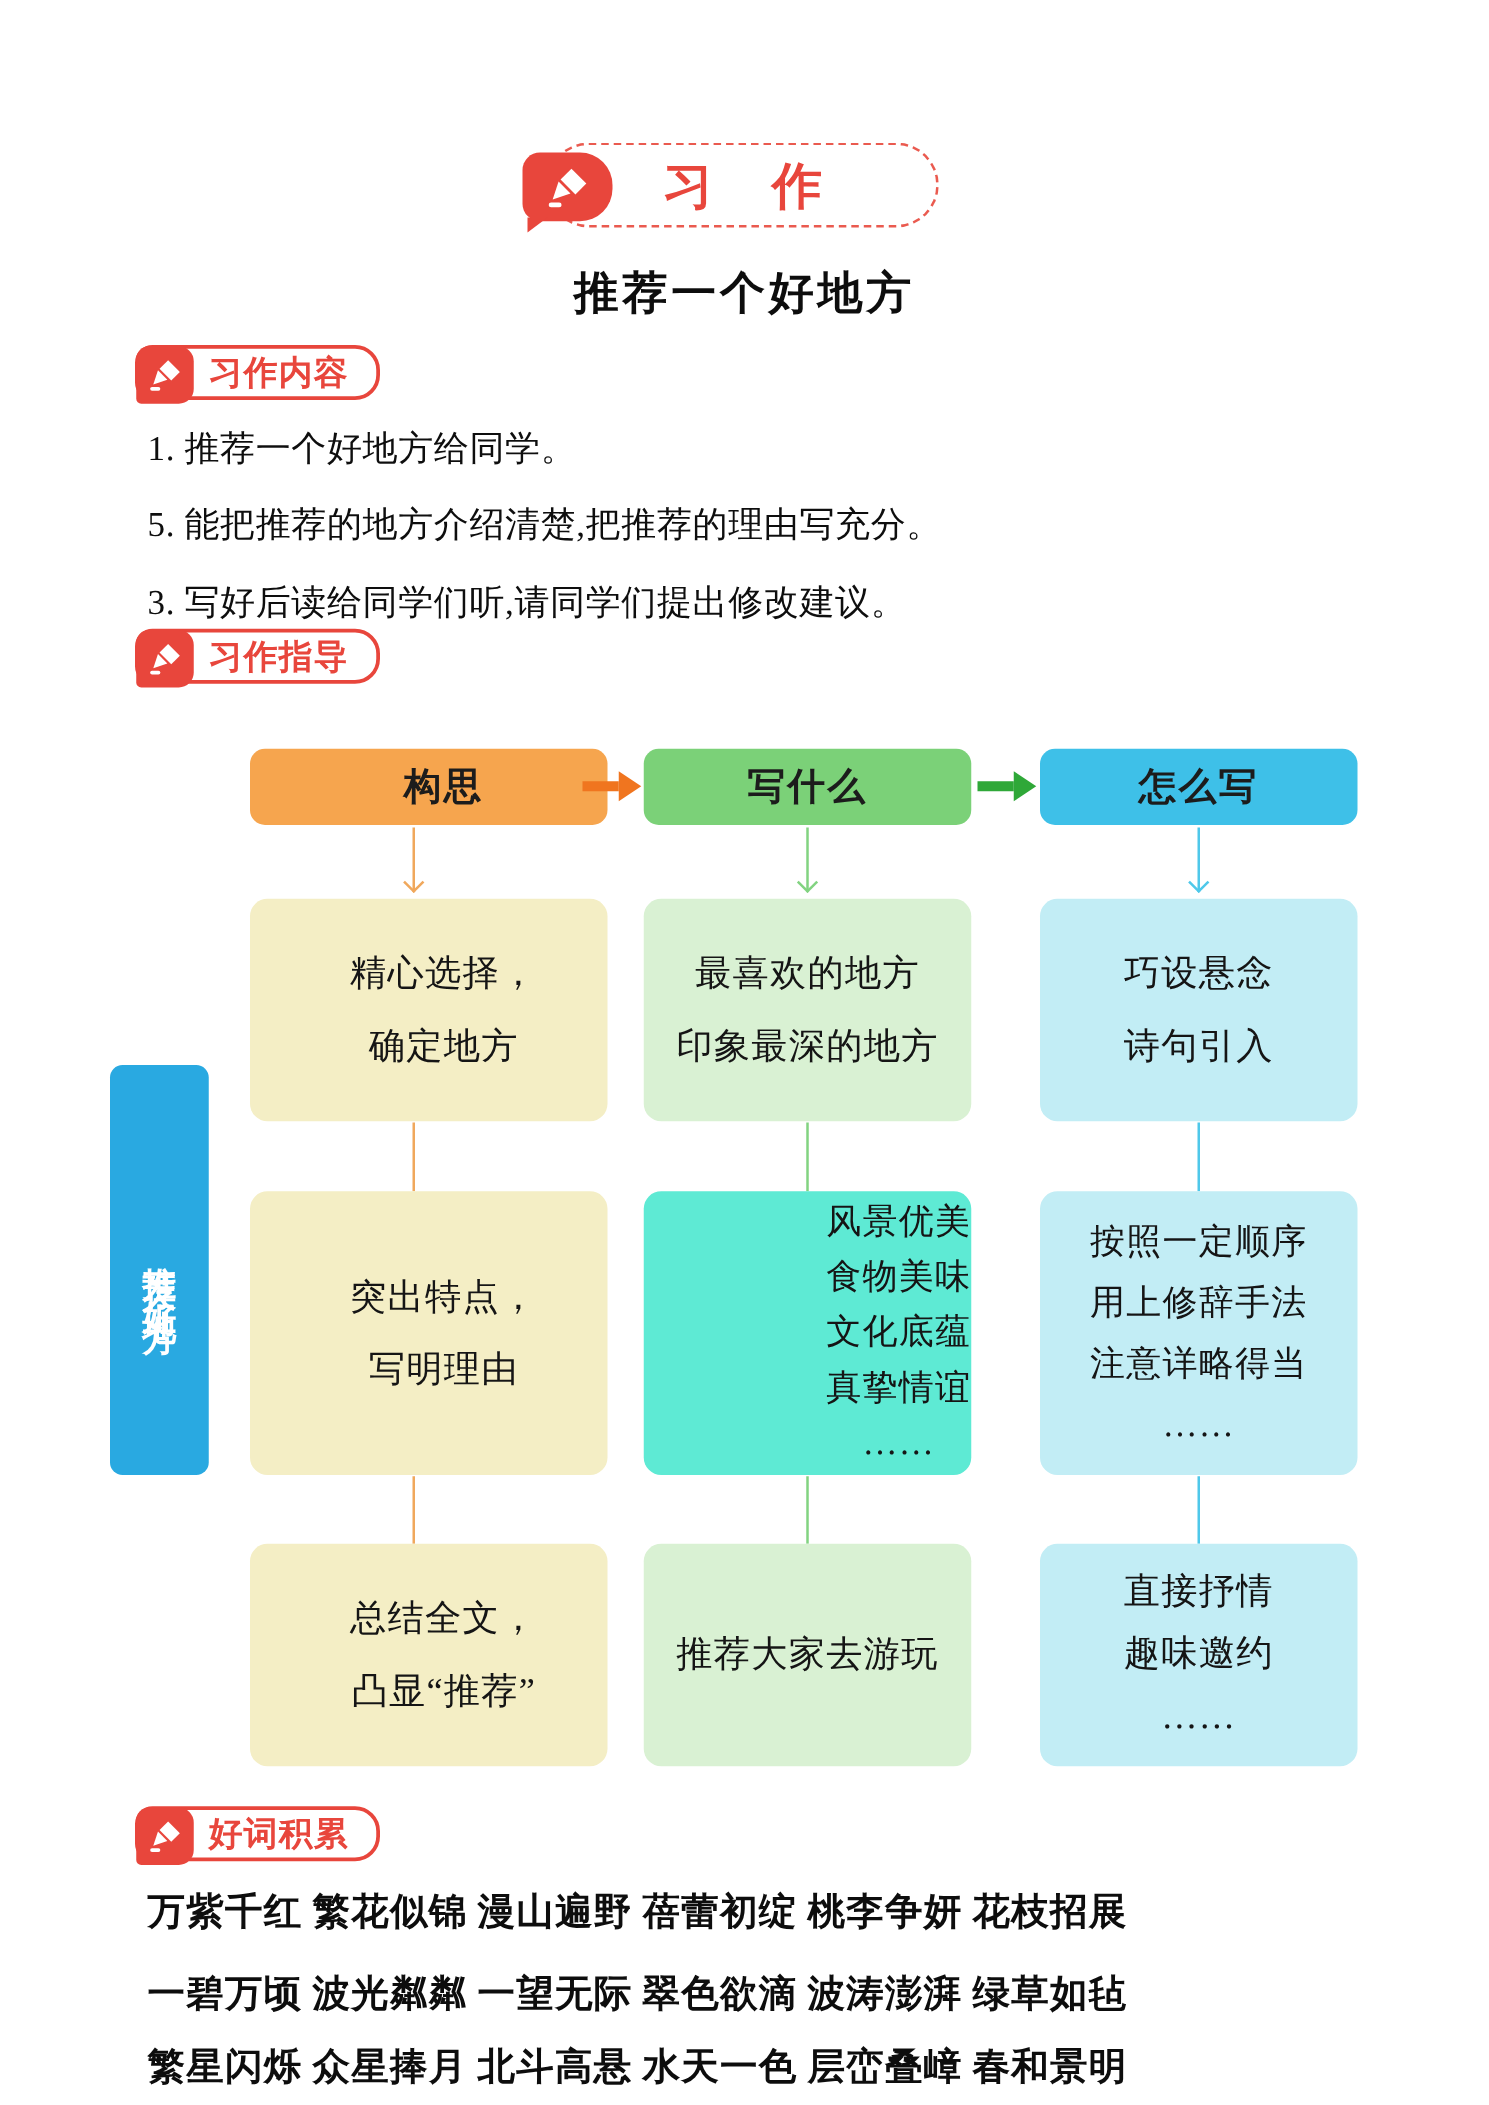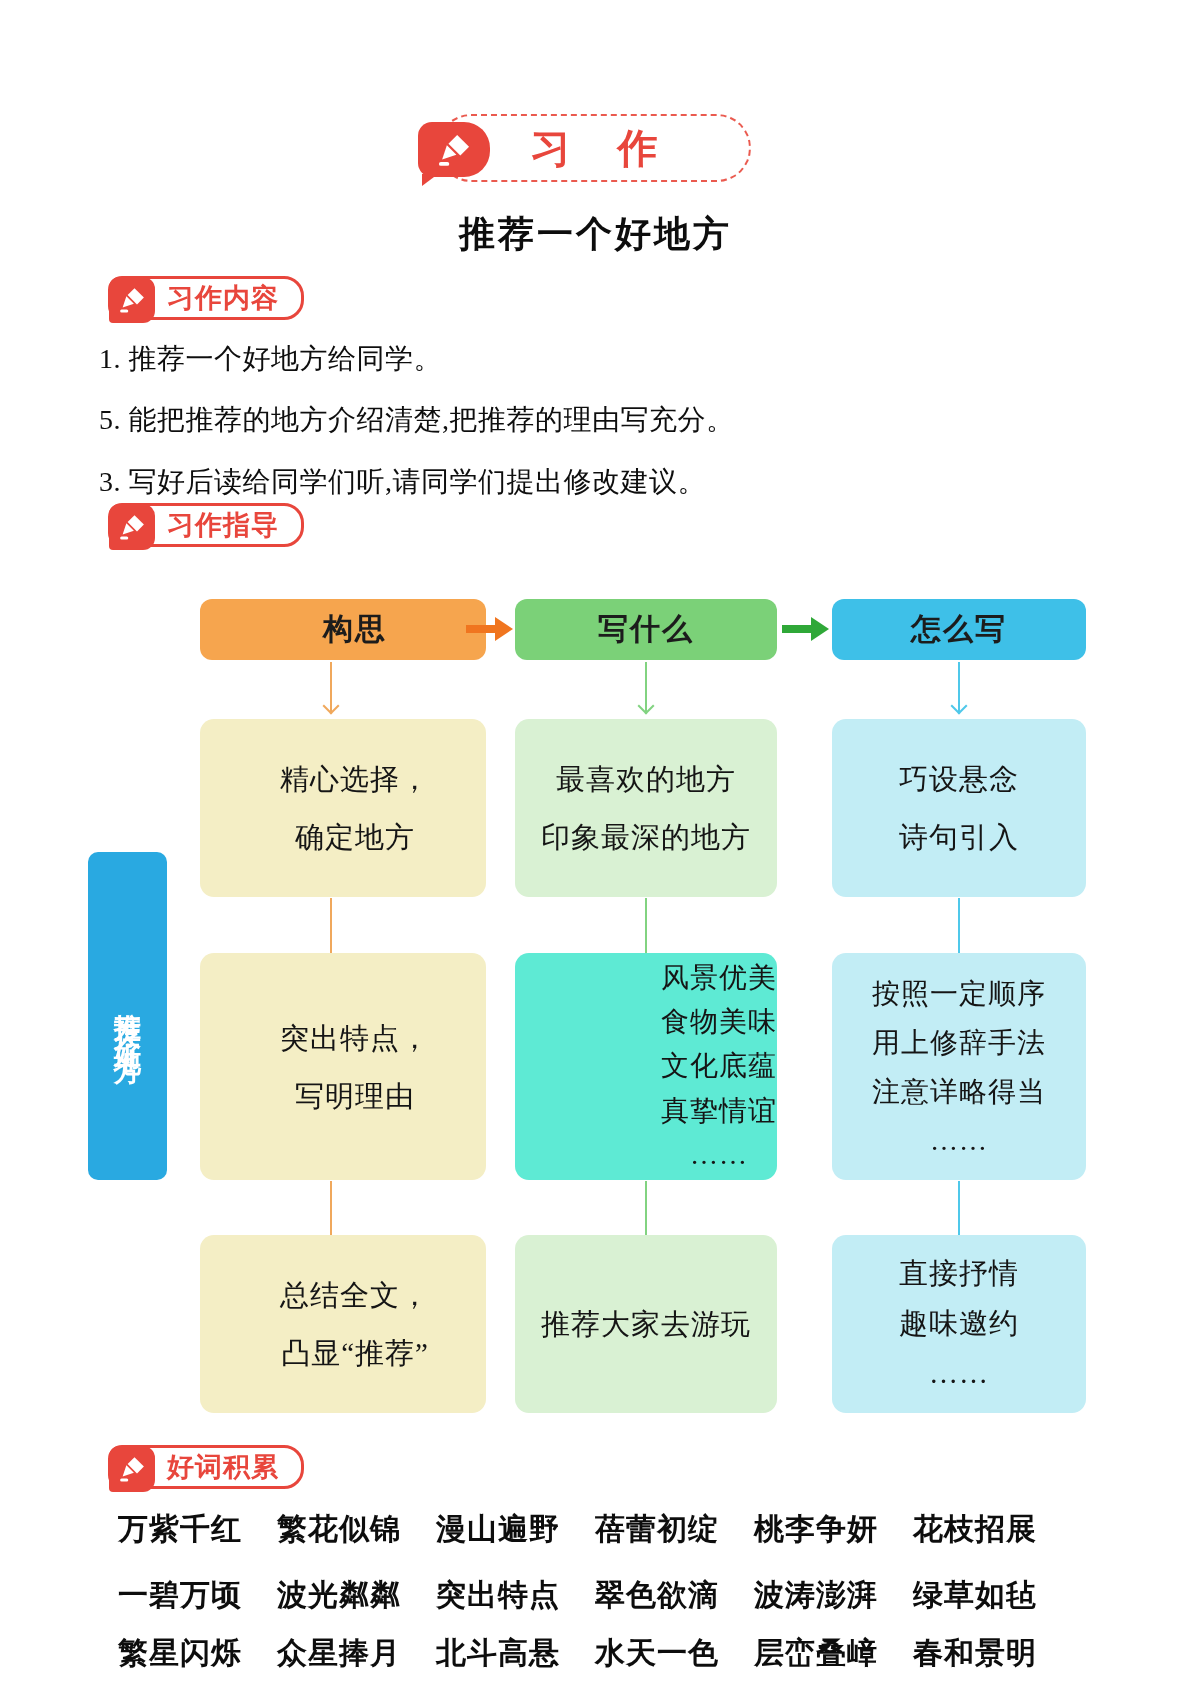--- a/index.html
+++ b/index.html
@@ -40,21 +40,21 @@
     padding:0 22px 0 56px;display:flex;align-items:center;
     font-family:"Liberation Sans","DejaVu Sans",sans-serif;
     font-weight:bold;font-size:27px;color:#e8463c;letter-spacing:1px;white-space:nowrap;margin-left:48px;
   }
   .sec-icon{
     position:absolute;left:-2px;top:-2px;width:46px;height:46px;
     background:#e8463c;border-radius:10px 12px 12px 4px;
     display:flex;align-items:center;justify-content:center;z-index:2;
   }
   
-  .item{position:absolute;left:99px;font-size:28px;color:#0e0e0e;letter-spacing:0.5px;white-space:nowrap;}
+  .item{position:absolute;left:118px;font-size:28px;color:#0e0e0e;letter-spacing:0.5px;white-space:nowrap;}
   
   .fc-head{
     position:absolute;top:599px;height:61px;border-radius:12px;
     display:flex;align-items:center;justify-content:center;
     font-size:30px;font-weight:600;color:#1c1c1c;letter-spacing:2px;
   }
   .fc-box{
     position:absolute;border-radius:14px;
     display:flex;align-items:center;justify-content:center;text-align:center;
     font-size:29px;color:#151515;letter-spacing:1px;
@@ -84,21 +84,21 @@
   .conn1{top:898px;height:55px;}
   .conn2{top:1181px;height:54px;}
   .side-label{
     position:absolute;left:88px;top:852px;width:79px;height:328px;border-radius:10px;
     display:flex;align-items:center;justify-content:center;
     writing-mode:vertical-rl;text-orientation:upright;
     color:#fff;font-size:27px;font-weight:600;letter-spacing:7px;
     font-family:"Liberation Sans","DejaVu Sans",sans-serif;
   }
   
-  .word-row{position:absolute;left:118px;display:flex;gap:35px;
+  .word-row{position:absolute;left:118px;display:flex;gap:8px;
     font-size:30px;font-weight:600;color:#0d0d0d;letter-spacing:1px;white-space:nowrap;}
   .pen-svg{display:block;}
 </style>
 </head>
 <body>
 
 <svg width="0" height="0" style="position:absolute">
   <defs>
     <g id="pen-glyph">
       <polygon points="14,2.5 21.5,10 16,15.5 8.5,8" fill="#ffffff"></polygon>
@@ -235,21 +235,21 @@
     <span>万紫千红</span>
     <span>繁花似锦</span>
     <span>漫山遍野</span>
     <span>蓓蕾初绽</span>
     <span>桃李争妍</span>
     <span>花枝招展</span>
   </div>
   <div class="word-row" style="top:1575px">
     <span>一碧万顷</span>
     <span>波光粼粼</span>
-    <span>突出特点</span>
+    <span>一望无际</span>
     <span>翠色欲滴</span>
     <span>波涛澎湃</span>
     <span>绿草如毡</span>
   </div>
   <div class="word-row" style="top:1633px">
     <span>繁星闪烁</span>
     <span>众星捧月</span>
     <span>北斗高悬</span>
     <span>水天一色</span>
     <span>层峦叠嶂</span>

